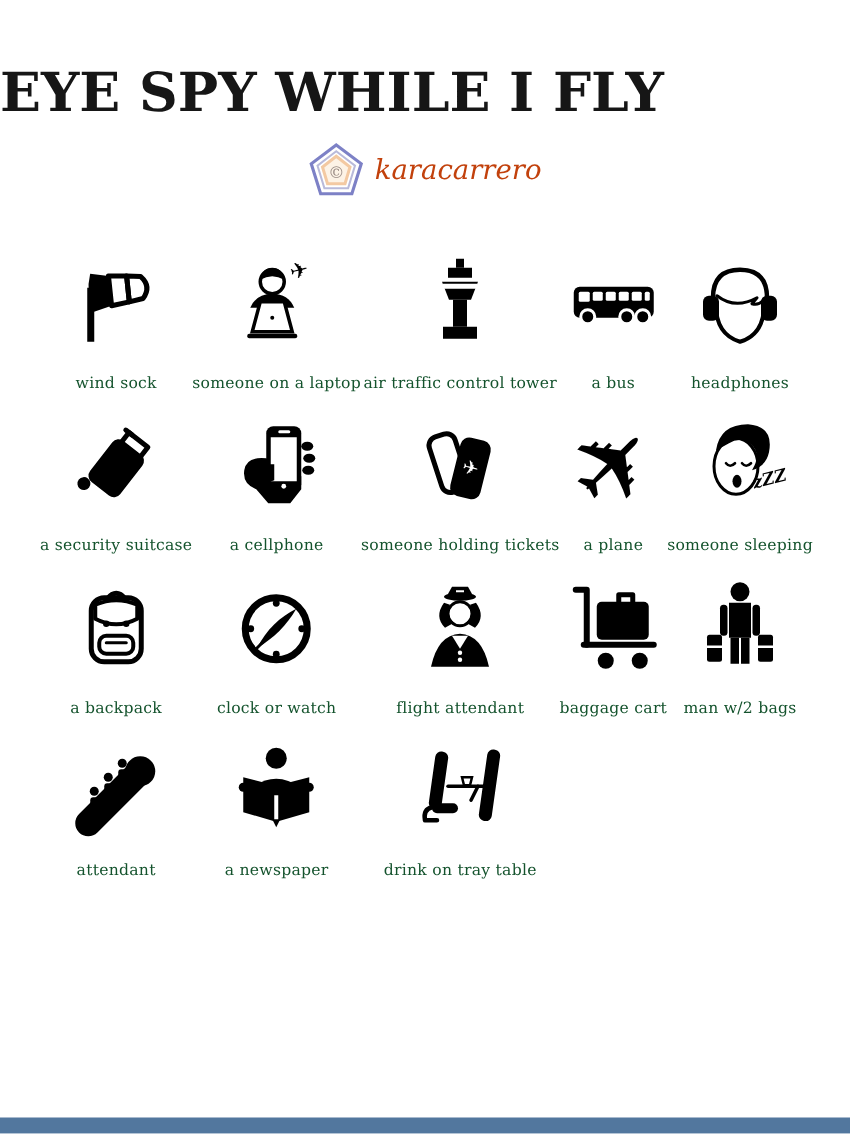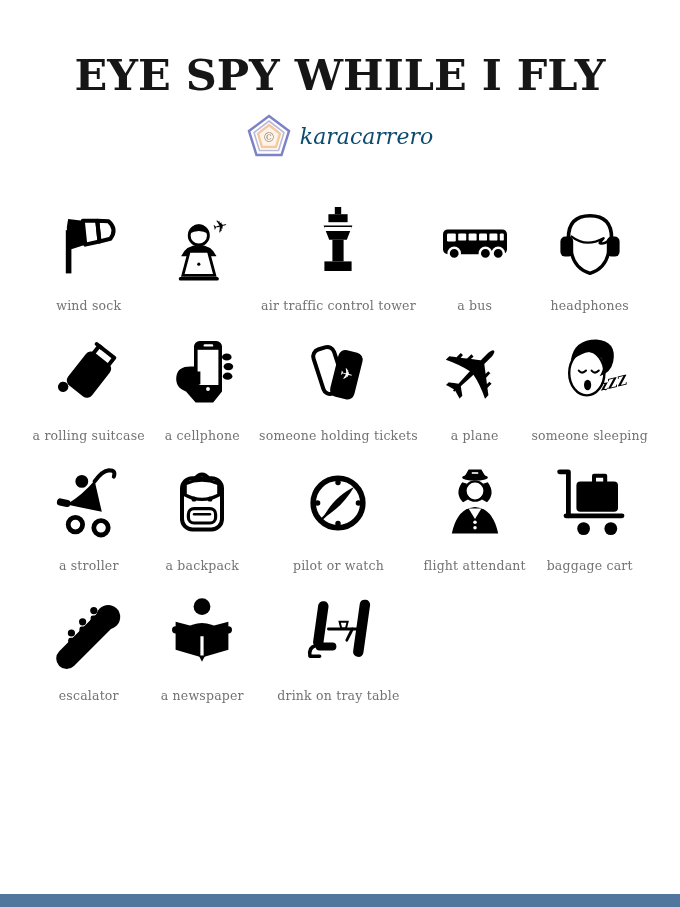--- a/index.html
+++ b/index.html
@@ -1,25 +1,25 @@
 <!DOCTYPE html>
 <html><head>
 <meta charset="utf-8">
 <style>
   html,body{margin:0;padding:0;background:#fff;}
   .page{position:relative;width:680px;height:907px;background:#fff;overflow:hidden;
         font-family:"DejaVu Serif",serif;color:#1b1b1b;}
-  .title{margin-top:50px;text-align:center;font-size:43px;font-weight:700;
+  .title{margin-top:50px;font-size:43px;font-weight:700;
          letter-spacing:0px;color:#161616;white-space:nowrap;}
   .logo-row{display:flex;align-items:center;justify-content:center;gap:9px;margin-top:12px;height:48px;}
-  .brand{font-style:italic;font-size:22px;color:#0c4a6e;font-family:"DejaVu Serif",serif;}
+  .brand{font-style:italic;font-size:22px;color:#c2410c;font-family:"DejaVu Serif",serif;}
   .grid{width:616px;margin:28px auto 0;display:grid;grid-template-columns:repeat(5,1fr);}
   .cell{height:130px;display:flex;flex-direction:column;align-items:center;justify-content:flex-end;}
   .iconbox{flex:1;display:flex;align-items:center;justify-content:center;}
-  .caption{height:20px;font-size:12.5px;letter-spacing:.2px;color:#737373;white-space:nowrap;text-align:right;}
+  .caption{height:20px;font-size:12.5px;letter-spacing:.2px;color:#14532d;white-space:nowrap;text-align:right;}
   .footer-bar{position:absolute;left:0;bottom:0;width:100%;height:13px;background:#52779e;}
   svg{display:block;}
   svg .st{fill:none;stroke:#000;stroke-linecap:round;stroke-linejoin:round;}
   svg text{font-family:"DejaVu Sans",sans-serif;}
 </style>
 </head>
 <body>
 
 <div class="page">
 
@@ -57,20 +57,21 @@
         <svg width="80" height="84" viewBox="0 0 100 100">
           <circle cx="46" cy="28" r="12" class="st" stroke-width="3.5"></circle>
           <path d="M34 26 q2 -12 12 -12 q10 0 12 12 q-12 -7 -24 0 z" fill="#000"></path>
           <path d="M24 54 q6 -14 22 -14 q16 0 22 14 z" fill="#000"></path>
           <path d="M26 78 L34 48 H58 L66 78 Z" fill="#fff" stroke="#000" stroke-width="3.5"></path>
           <circle cx="46" cy="64" r="2" fill="#000"></circle>
           <rect x="21" y="80" width="50" height="4.5" rx="2" fill="#000"></rect>
           <text x="64" y="24" font-size="22" fill="#000" transform="rotate(-14 74 18)">✈</text>
         </svg>
       </div>
+      <div class="caption">someone on a laptop</div>
     </div>
 
     <div class="cell">
       <div class="iconbox">
         <svg width="80" height="84" viewBox="0 0 100 100">
           <rect x="46" y="5" width="8" height="9" fill="#000"></rect>
           <rect x="38" y="14" width="24" height="10" fill="#000"></rect>
           <path d="M32 28 H68 L61 46 H39 Z" fill="#000"></path>
           <rect x="33" y="30" width="34" height="5" fill="#fff"></rect>
           <rect x="43" y="46" width="14" height="27" fill="#000"></rect>
@@ -117,21 +118,21 @@
       <div class="iconbox">
         <svg width="80" height="84" viewBox="0 0 100 100">
           <g transform="rotate(38 50 52)">
             <path d="M38 28 v-12 h24 v12" class="st" stroke-width="5"></path>
             <line x1="34" y1="16" x2="42" y2="16" class="st" stroke-width="5"></line>
             <rect x="31" y="26" width="38" height="52" rx="8" fill="#000"></rect>
             <circle cx="34" cy="84" r="6.5" fill="#000"></circle>
           </g>
         </svg>
       </div>
-      <div class="caption">a rolling suitcase</div>
+      <div class="caption">a security suitcase</div>
     </div>
 
 
 
     <div class="cell">
       <div class="iconbox">
         <svg width="80" height="84" viewBox="0 0 100 100">
           <ellipse cx="81" cy="30" rx="6" ry="4.5" fill="#000"></ellipse>
           <ellipse cx="83" cy="42" rx="6" ry="4.5" fill="#000"></ellipse>
           <ellipse cx="82" cy="54" rx="6" ry="4.5" fill="#000"></ellipse>
@@ -177,33 +178,20 @@
           <path d="M26 34 Q30 8 58 8 Q84 10 79 36 Q76 50 62 54 Q72 38 61 28 Q50 20 39 27 Q30 32 26 34 Z" fill="#000"></path>
           <path d="M36 47 q4 5 9 0" class="st" stroke-width="2.6"></path>
           <path d="M52 47 q4 5 9 0" class="st" stroke-width="2.6"></path>
           <ellipse cx="47" cy="65" rx="4.5" ry="6.5" fill="#000"></ellipse>
           <text x="62" y="70" font-size="17" font-style="italic" font-weight="bold" fill="#000" transform="rotate(-14 72 62)" style="font-family:'DejaVu Serif',serif">zZZ</text>
         </svg>
       </div>
       <div class="caption">someone sleeping</div>
     </div>
 
-    <div class="cell">
-      <div class="iconbox">
-        <svg width="80" height="84" viewBox="0 0 100 100">
-          <path d="M22 52 L66 61 L57 22 Q42 40 22 52 Z" fill="#000"></path>
-          <circle cx="41" cy="23" r="8" fill="#000"></circle>
-          <rect x="10" y="45" width="17" height="9" rx="4" fill="#000" transform="rotate(12 18 49)"></rect>
-          <path d="M57 23 Q66 10 75 9 Q84 9 81 17" class="st" stroke-width="5"></path>
-          <circle cx="33" cy="77" r="9" class="st" stroke-width="6"></circle>
-          <circle cx="65" cy="81" r="9" class="st" stroke-width="6"></circle>
-        </svg>
-      </div>
-      <div class="caption">a stroller</div>
-    </div>
 
     <div class="cell">
       <div class="iconbox">
         <svg width="80" height="84" viewBox="0 0 100 100">
           <path d="M41 20 q9 -11 18 0" class="st" stroke-width="5"></path>
           <rect x="25" y="19" width="50" height="64" rx="13" class="st" stroke-width="5"></rect>
           <path d="M29 26 q21 -9 42 0 l0 14 q-21 11 -42 0 z" class="st" stroke-width="4"></path>
           <circle cx="40" cy="45" r="3.2" fill="#000"></circle>
           <circle cx="60" cy="45" r="3.2" fill="#000"></circle>
           <rect x="33" y="57" width="34" height="18" rx="7" class="st" stroke-width="4"></rect>
@@ -218,21 +206,21 @@
         <svg width="80" height="84" viewBox="0 0 100 100">
           <circle cx="50" cy="50" r="31" class="st" stroke-width="7"></circle>
           <circle cx="50" cy="24.5" r="3.4" fill="#000"></circle>
           <circle cx="75.5" cy="50" r="3.4" fill="#000"></circle>
           <circle cx="50" cy="75.5" r="3.4" fill="#000"></circle>
           <circle cx="24.5" cy="50" r="3.4" fill="#000"></circle>
           <path d="M31 69 C40 51 54 38 70 30 C61 46 47 60 31 69 Z" fill="#000"></path>
           <line x1="30" y1="70" x2="38" y2="62" stroke="#000" stroke-width="3"></line>
         </svg>
       </div>
-      <div class="caption">pilot or watch</div>
+      <div class="caption">clock or watch</div>
     </div>
 
     <div class="cell">
       <div class="iconbox">
         <svg width="80" height="84" viewBox="0 0 100 100">
           <path d="M37 17 h26 l-5 -9 h-16 z" fill="#000"></path>
           <ellipse cx="50" cy="18" rx="16" ry="4" fill="#000"></ellipse>
           <line x1="46" y1="12.5" x2="54" y2="12.5" stroke="#fff" stroke-width="2"></line>
           <circle cx="50" cy="35" r="12" class="st" stroke-width="3"></circle>
           <path d="M34 24 q-10 14 1 25 l9 -5 q-9 -8 -4 -18 z" fill="#000"></path>
@@ -254,37 +242,54 @@
           <rect x="33" y="23" width="52" height="38" rx="5" fill="#000"></rect>
           <line x1="20" y1="66" x2="90" y2="66" class="st" stroke-width="6"></line>
           <circle cx="42" cy="82" r="8" fill="#000"></circle>
           <circle cx="76" cy="82" r="8" fill="#000"></circle>
         </svg>
       </div>
       <div class="caption">baggage cart</div>
     </div>
 
 
+    <div class="cell">
+      <div class="iconbox">
+        <svg width="80" height="84" viewBox="0 0 100 100">
+          <circle cx="50" cy="13" r="9.5" fill="#000"></circle>
+          <rect x="39" y="24" width="22" height="35" fill="#000"></rect>
+          <rect x="30" y="26" width="7.5" height="31" rx="3.5" fill="#000"></rect>
+          <rect x="62.5" y="26" width="7.5" height="31" rx="3.5" fill="#000"></rect>
+          <rect x="40.5" y="59" width="8.5" height="26" fill="#000"></rect>
+          <rect x="51" y="59" width="8.5" height="26" fill="#000"></rect>
+          <rect x="17" y="56" width="15" height="27" rx="2.5" fill="#000"></rect>
+          <rect x="68" y="56" width="15" height="27" rx="2.5" fill="#000"></rect>
+          <line x1="17" y1="68" x2="32" y2="68" stroke="#fff" stroke-width="2.5"></line>
+          <line x1="68" y1="68" x2="83" y2="68" stroke="#fff" stroke-width="2.5"></line>
+        </svg>
+      </div>
+      <div class="caption">man w/2 bags</div>
+    </div>
 
     <div class="cell">
       <div class="iconbox">
         <svg width="80" height="84" viewBox="0 0 100 100">
           <line x1="22" y1="82" x2="72" y2="32" stroke="#000" stroke-width="26" stroke-linecap="round"></line>
           <circle cx="74" cy="30" r="15" fill="#000"></circle>
           <g fill="#000">
             <circle cx="28" cy="50" r="4.5"></circle>
               <rect x="24" y="56" width="9" height="11" rx="3"></rect>
             <circle cx="42" cy="36" r="4.5"></circle>
               <rect x="38" y="42" width="9" height="11" rx="3"></rect>
             <circle cx="56" cy="22" r="4.5"></circle>
               <rect x="52" y="28" width="9" height="11" rx="3"></rect>
           </g>
         </svg>
       </div>
-      <div class="caption">escalator</div>
+      <div class="caption">attendant</div>
     </div>
 
     <div class="cell">
       <div class="iconbox">
         <svg width="80" height="84" viewBox="0 0 100 100">
           <circle cx="50" cy="17" r="10.5" fill="#000"></circle>
           <path d="M26 46 q24 -17 48 0 v8 h-48 z" fill="#000"></path>
           <path d="M17 36 L48 44 L48 80 L17 71 Z" fill="#000"></path>
           <path d="M83 36 L52 44 L52 80 L83 71 Z" fill="#000"></path>
           <path d="M46 78 L50 86 L54 78 Z" fill="#000"></path>

